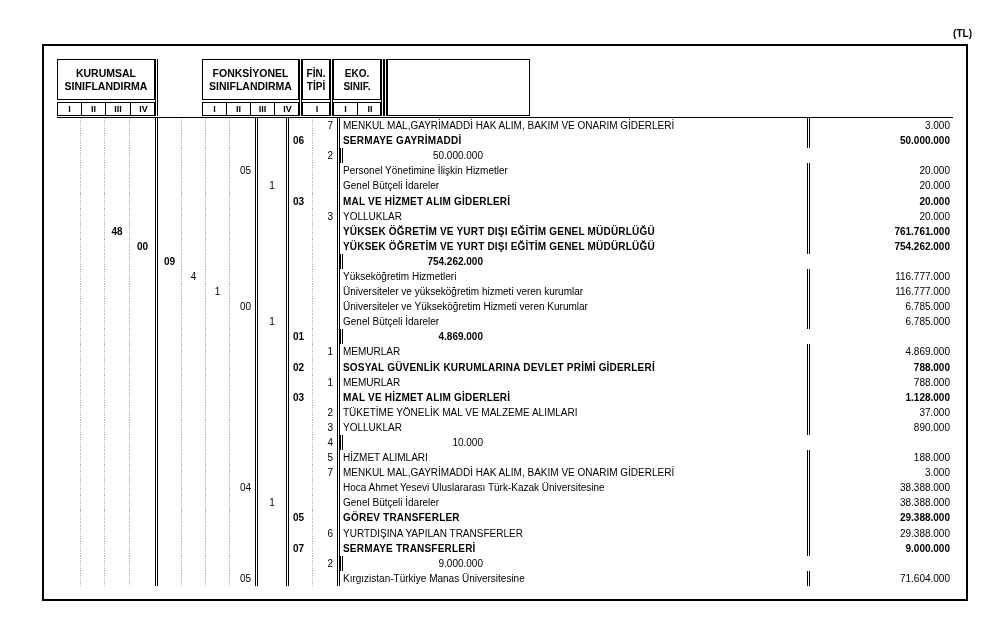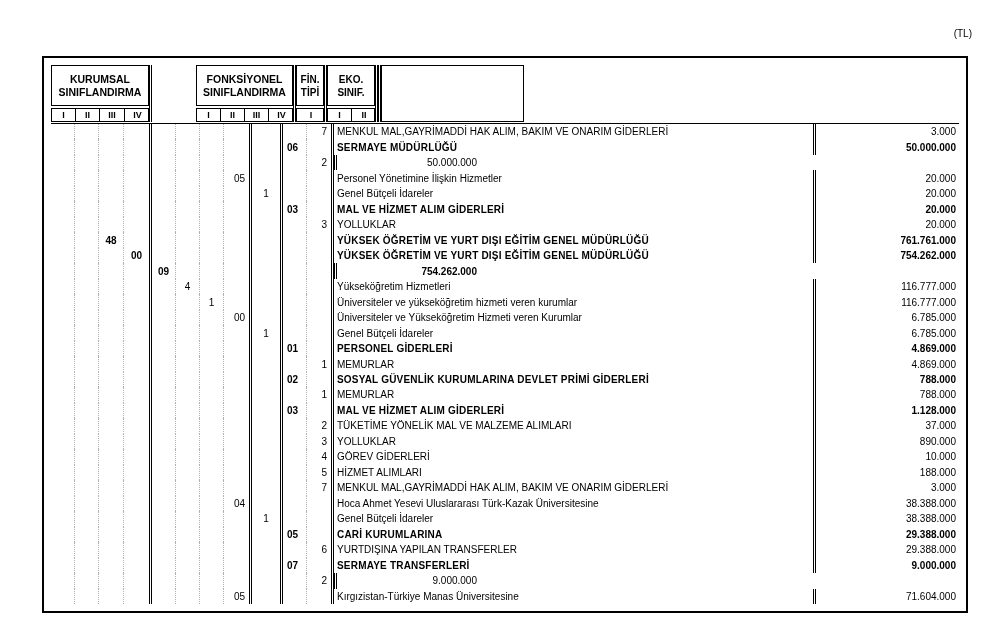--- a/index.html
+++ b/index.html
@@ -1,23 +1,23 @@
 <!DOCTYPE html>
 <html><head>
 <meta charset="utf-8">
 <style>
   * { margin:0; padding:0; box-sizing:border-box; }
   html,body { width:1000px; height:642px; background:#ffffff;
     font-family:"Liberation Sans", sans-serif; color:#000; }
   .page { position:relative; width:1000px; height:642px; background:#fff; overflow:hidden; }
 
-  .tl-label { position:absolute; top:28px; right:28px; font-size:10px; font-weight:normal;padding-left:32px; }
-
-  .table { position:absolute; left:42px; top:56px; width:926px; height:557px;
-    border:2px solid #000; display:flex; flex-direction:column; padding:7px; background:#fff; }
+  .tl-label { position:absolute; top:28px; right:28px; font-size:10px; font-weight:bold;padding-left:32px; }
+
+  .table { position:absolute; left:42px; top:44px; width:926px; height:557px;
+    border:2px solid #000; display:flex; flex-direction:column; padding:13px; background:#fff; }
 
   
   .thead { display:flex; height:57px; flex:none; }
   .hgroup { display:flex; flex-direction:column; flex:none; }
   .hk { width:98px; } .hf { width:97px;margin-left:44px; } .hfin { width:28px; } .heko { width:48px; }
   .htitle { border:1px solid #000; height:41px; margin-bottom:2px;
     display:flex; flex-direction:column; justify-content:center; align-items:center;
     font-weight:bold; font-size:10.5px; line-height:13px; text-align:center; white-space:nowrap; overflow:hidden; }
   .hfin .htitle, .heko .htitle { font-size:10px; }
   .hnums { border:1px solid #000; flex:1; display:flex; align-items:center; overflow:hidden; }
@@ -149,21 +149,21 @@
           <div class="c w24 dot center"></div>
           <div class="c w24 dot center"></div>
           <div class="c w24 dot center"></div>
           <div class="c w25 right"></div>
           <div class="sepv"></div>
           <div class="c fin"></div>
           <div class="sepv"></div>
           <div class="c w24 dot e1pad">06</div>
           <div class="c w24 right"></div>
           <div class="sepv"></div>
-          <div class="c desc">SERMAYE MÜDÜRLÜĞÜ</div>
+          <div class="c desc">SERMAYE GAYRİMADDİ</div>
           <div class="sepv"></div>
           <div class="c amt">50.000.000</div>
         </div>
         <div class="row">
           <div class="c w24 dot center"></div>
           <div class="c w24 dot center"></div>
           <div class="c w25 dot center"></div>
           <div class="c w25 center"></div>
           <div class="sepv"></div>
           <div class="c w24 dot center"></div>
@@ -407,21 +407,20 @@
           <div class="c w24 dot center"></div>
           <div class="c w24 dot center"></div>
           <div class="c w24 dot center"></div>
           <div class="c w25 right"></div>
           <div class="sepv"></div>
           <div class="c fin"></div>
           <div class="sepv"></div>
           <div class="c w24 dot e1pad">01</div>
           <div class="c w24 right"></div>
           <div class="sepv"></div>
-          <div class="c desc">PERSONEL GİDERLERİ</div>
           <div class="sepv"></div>
           <div class="c amt">4.869.000</div>
         </div>
         <div class="row">
           <div class="c w24 dot center"></div>
           <div class="c w24 dot center"></div>
           <div class="c w25 dot center"></div>
           <div class="c w25 center"></div>
           <div class="sepv"></div>
           <div class="c w24 dot center"></div>
@@ -547,21 +546,20 @@
           <div class="c w24 dot center"></div>
           <div class="c w24 dot center"></div>
           <div class="c w24 dot center"></div>
           <div class="c w25 right"></div>
           <div class="sepv"></div>
           <div class="c fin"></div>
           <div class="sepv"></div>
           <div class="c w24 dot e1pad"></div>
           <div class="c w24 right">4</div>
           <div class="sepv"></div>
-          <div class="c desc">GÖREV GİDERLERİ</div>
           <div class="sepv"></div>
           <div class="c amt">10.000</div>
         </div>
         <div class="row">
           <div class="c w24 dot center"></div>
           <div class="c w24 dot center"></div>
           <div class="c w25 dot center"></div>
           <div class="c w25 center"></div>
           <div class="sepv"></div>
           <div class="c w24 dot center"></div>
@@ -647,21 +645,21 @@
           <div class="c w24 dot center"></div>
           <div class="c w24 dot center"></div>
           <div class="c w24 dot center"></div>
           <div class="c w25 right"></div>
           <div class="sepv"></div>
           <div class="c fin"></div>
           <div class="sepv"></div>
           <div class="c w24 dot e1pad">05</div>
           <div class="c w24 right"></div>
           <div class="sepv"></div>
-          <div class="c desc">CARİ KURUMLARINA</div>
+          <div class="c desc">GÖREV TRANSFERLER</div>
           <div class="sepv"></div>
           <div class="c amt">29.388.000</div>
         </div>
         <div class="row">
           <div class="c w24 dot center"></div>
           <div class="c w24 dot center"></div>
           <div class="c w25 dot center"></div>
           <div class="c w25 center"></div>
           <div class="sepv"></div>
           <div class="c w24 dot center"></div>

